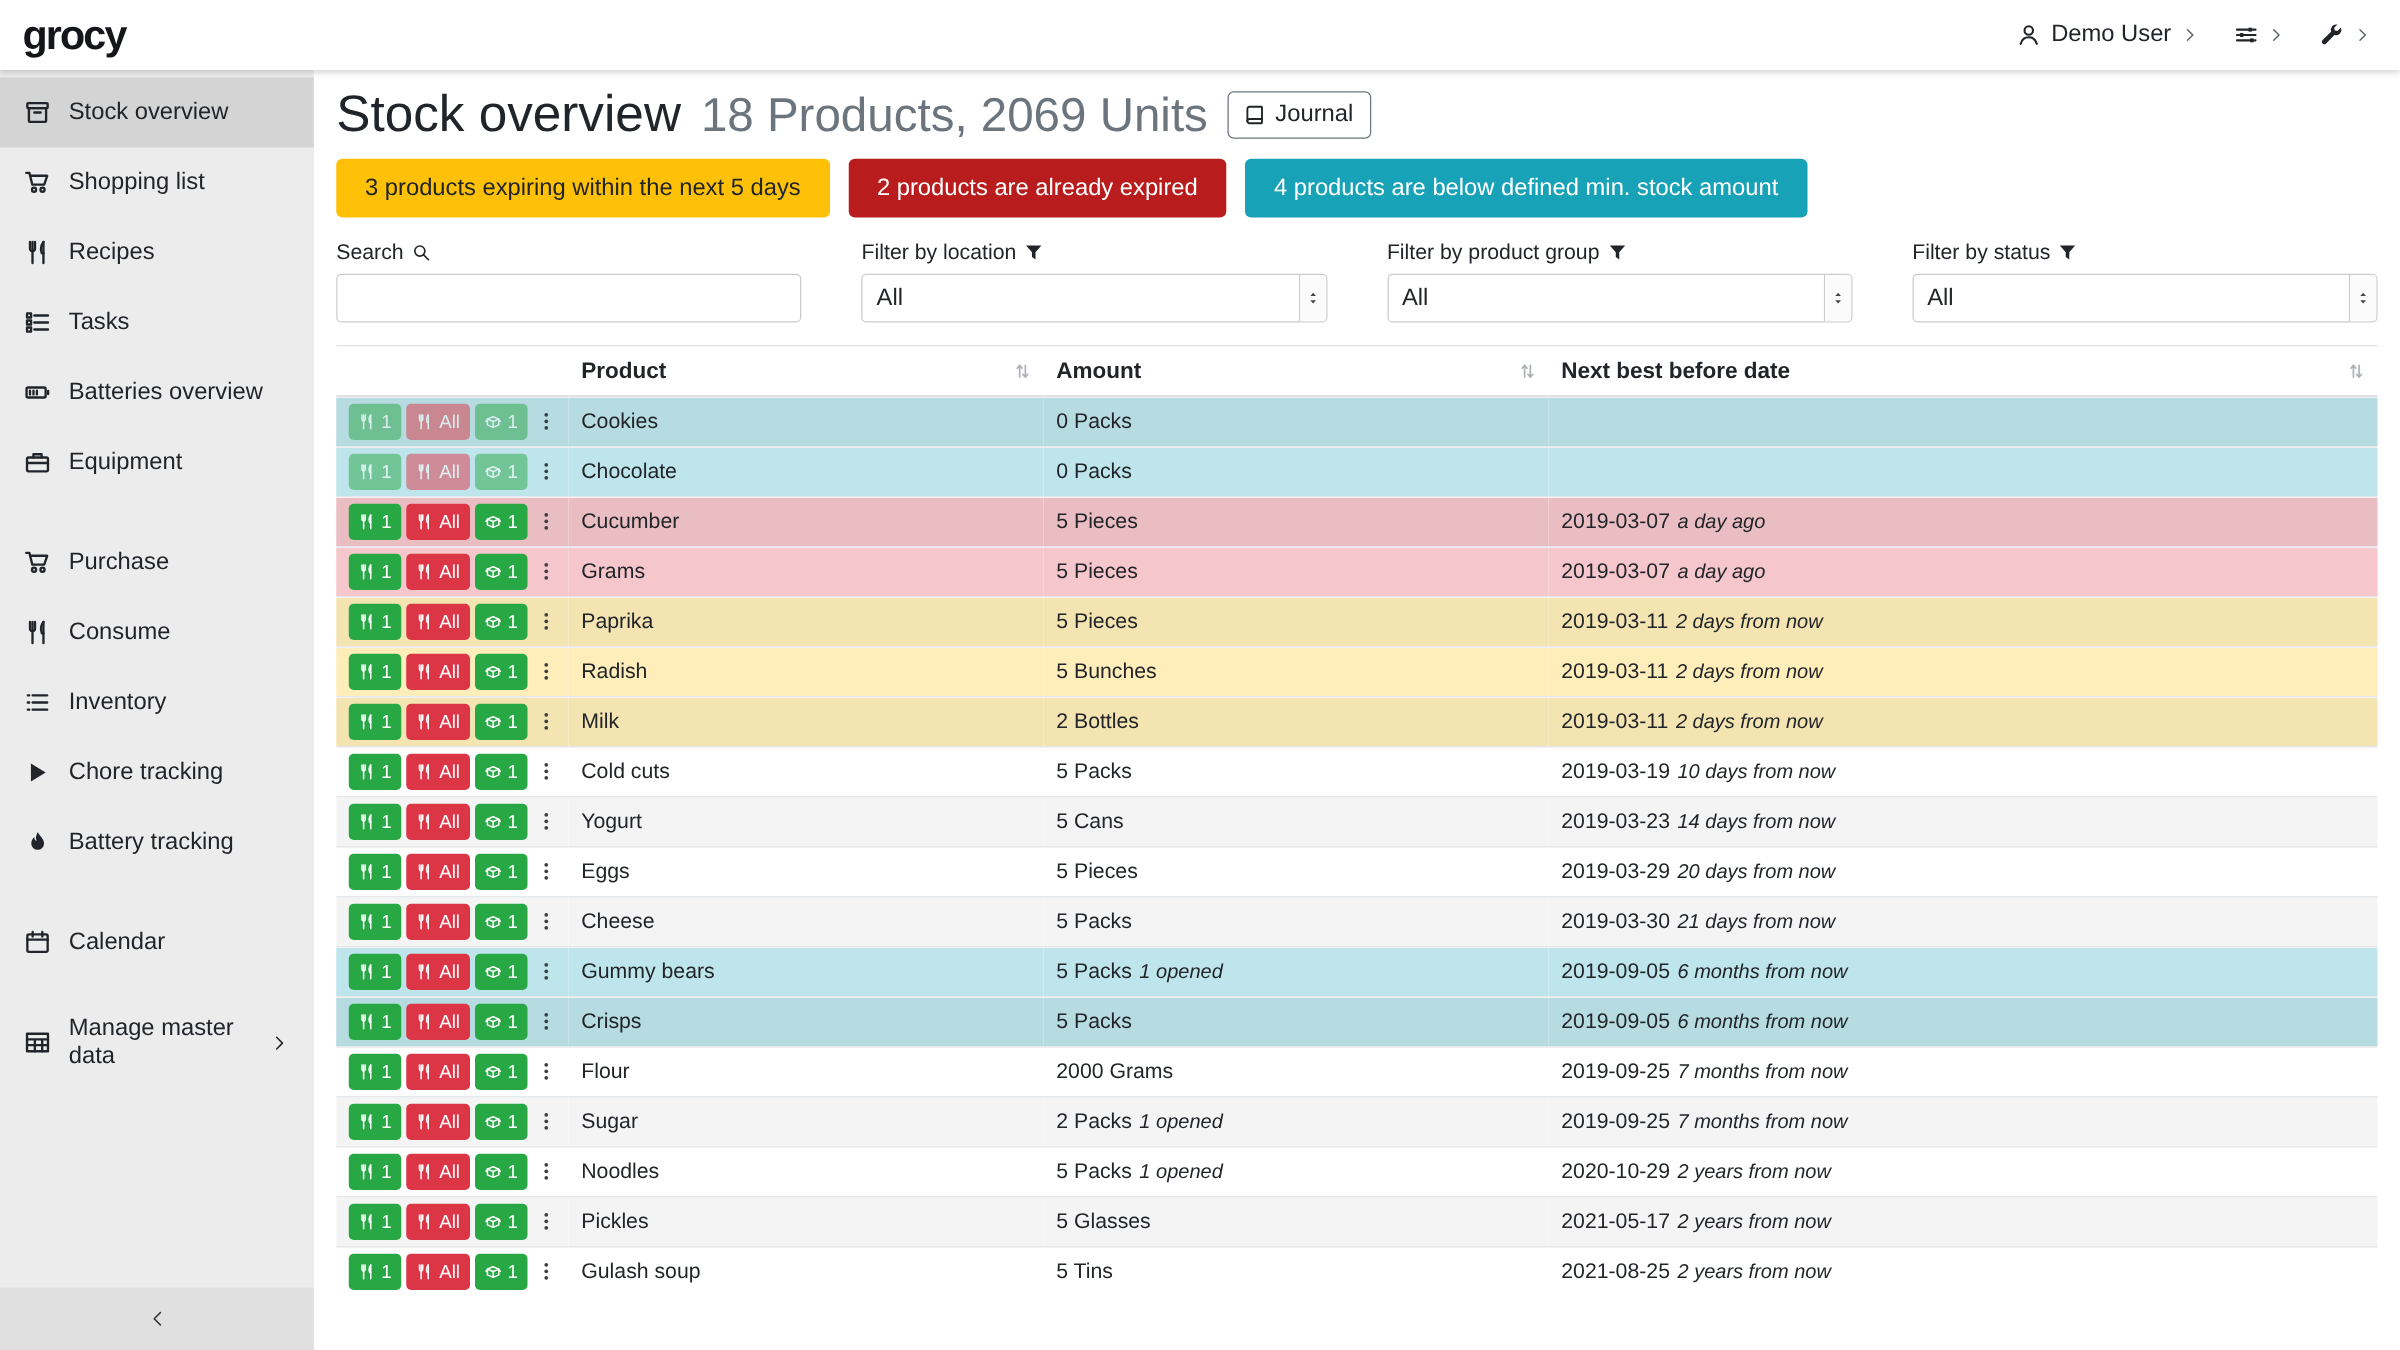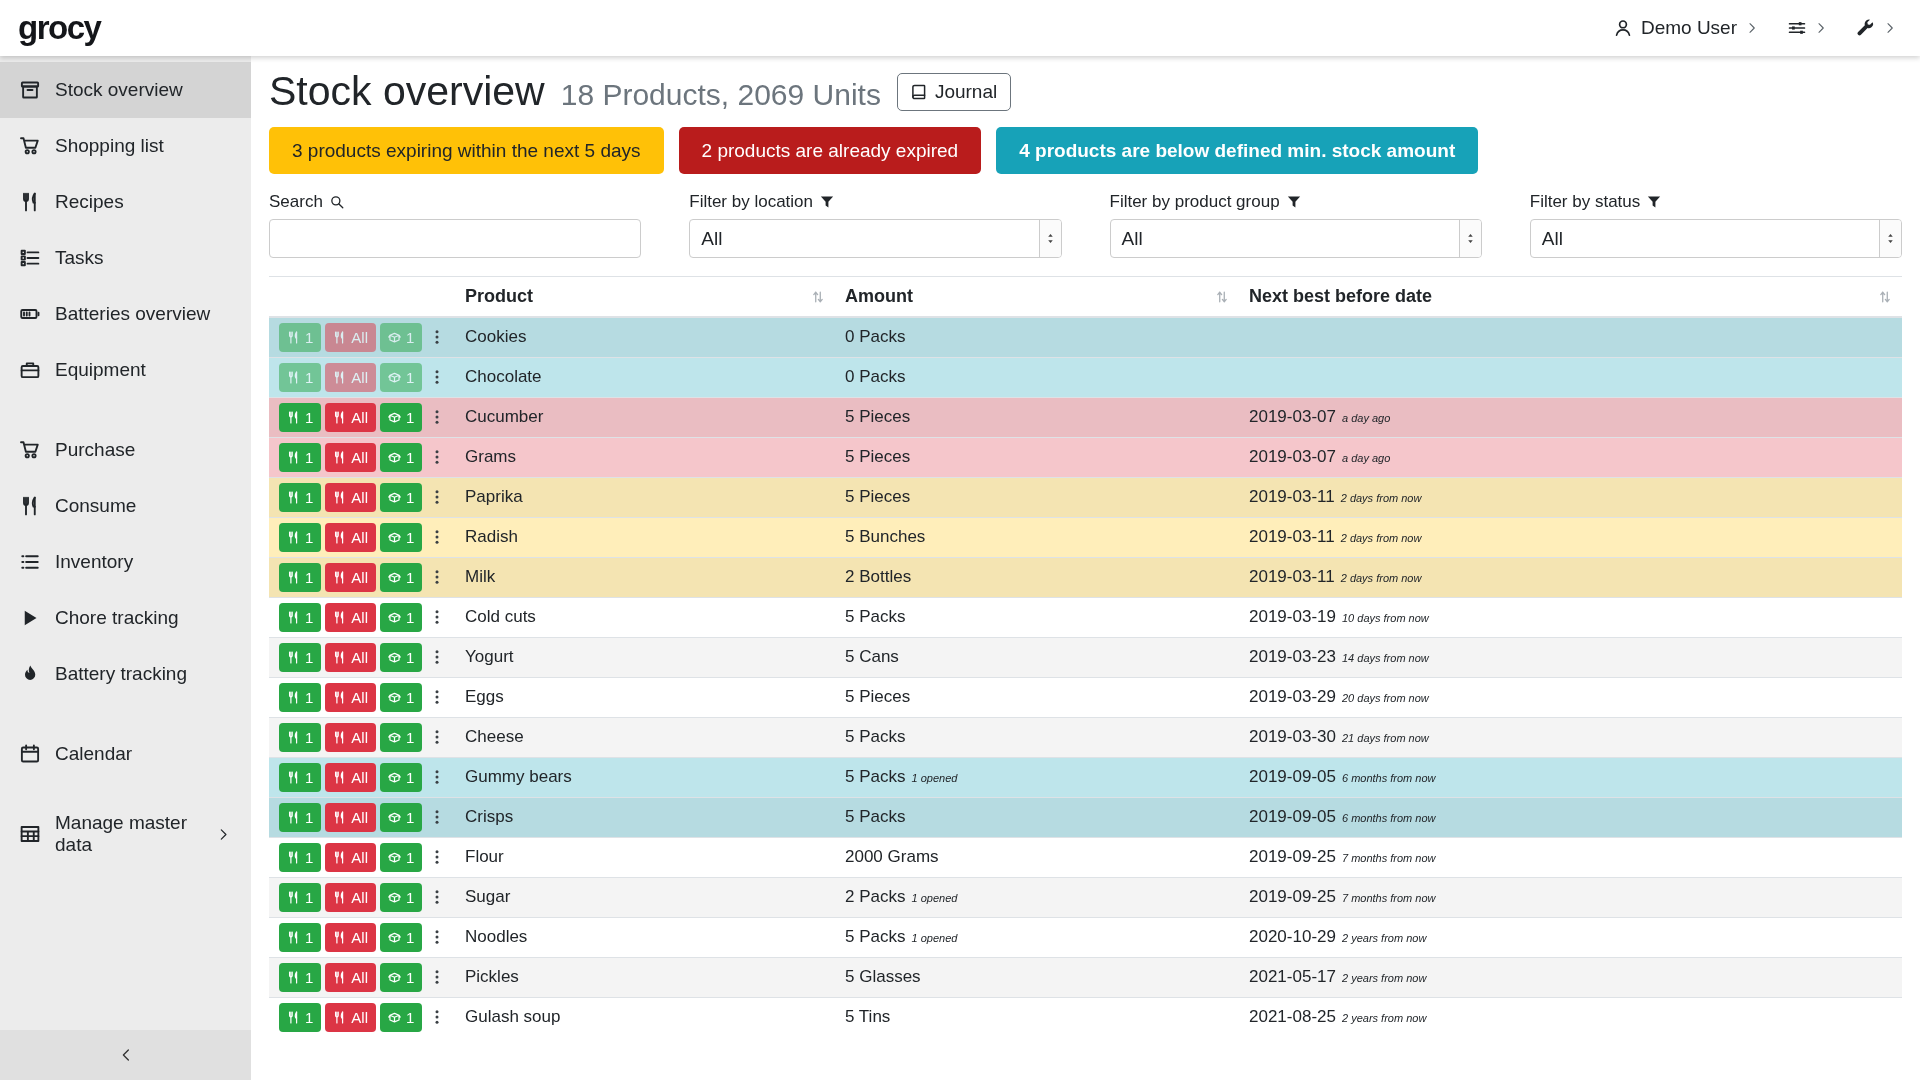--- a/index.html
+++ b/index.html
@@ -26,21 +26,21 @@
   .sb-item { display: flex; align-items: center; gap: 13px; height: 56px; padding: 0 16px 0 18px; font-size: 19px; cursor: pointer; color: #212529; }
   .sb-item.active { background: #d4d4d4; }
   .sb-item .icon { width: 24px; justify-content: center; color: #212529; flex-shrink: 0; }
   .sb-gap { height: 24px; }
   .chev-end { margin-left: auto; color: #3f4448; }
   .sb-footer { margin-top: auto; height: 50px; background: #e0e0e0; display: flex; align-items: center; justify-content: center; cursor: pointer; color: #333; }
   .main { flex: 1; padding: 12px 18px 0; overflow: hidden; }
   
   .title-row { display: flex; align-items: baseline; gap: 16px; }
   h1 { margin: 0; font-size: 41px; font-weight: 500; }
-  .subtitle { font-size: 30px; color: #6c757d; }
+  .subtitle { font-size: 38px; color: #6c757d; }
   .journal-btn { align-self: center; display: inline-flex; align-items: center; gap: 8px; border: 1px solid #6c757d; background: #fff; color: #212529; border-radius: 5px; font-size: 19px; padding: 7px 13px; cursor: pointer; font-family: inherit; }
   
   .alerts { display: flex; gap: 15px; margin-top: 12px; }
   .alert-btn { border: none; border-radius: 5px; height: 47px; padding: 0 23px; font-size: 19px; cursor: pointer; font-family: inherit; }
   
   .filters { display: flex; gap: 48px; margin-top: 18px; }
   .filter-col { flex: 1; min-width: 0; }
   .filter-label { display: flex; align-items: center; gap: 7px; font-size: 17px; margin-bottom: 7px; }
   .text-input { width: 100%; height: 39px; border: 1px solid #ccc; border-radius: 4px; font-size: 18px; padding: 0 10px; font-family: inherit; }
   .select { height: 39px; border: 1px solid #ccc; border-radius: 4px; background: #fff; display: flex; align-items: center; padding-left: 11px; font-size: 19px; cursor: pointer; }
@@ -51,21 +51,21 @@
   .col-actions { width: 186px; } .col-product { width: 380px; } .col-amount { width: 404px; }
   .stock-table th { border-top: 1px solid #dee2e6; border-bottom: 2px solid #dee2e6; padding: 9px 10px; font-size: 18px; text-align: left; }
   .th-flex { display: flex; align-items: center; justify-content: space-between; }
   .sort { color: #aab0b6; cursor: pointer; }
   .stock-table td { border-top: 1px solid #dee2e6; height: 40px; padding: 0 10px; font-size: 17px; vertical-align: middle; background-color: var(--row-bg, #fff); white-space: nowrap; overflow: hidden; }
   tr.odd td { background-image: linear-gradient(rgba(0,0,0,.045), rgba(0,0,0,.045)); }
   .cell-actions { padding: 0 4px 0 6px; }
   .act-btn { display: inline-flex; align-items: center; gap: 5px; height: 29px; padding: 0 8px; border: none; border-radius: 4px; color: #fff; font-size: 15px; margin-right: 4px; cursor: pointer; vertical-align: middle; font-family: inherit; }
   tr.disabled .act-btn { opacity: .5; }
   .kebab { display: inline-flex; vertical-align: middle; color: #3a3f44; cursor: pointer; margin-left: 3px; }
-  .note { font-size: 11px; font-style: italic; margin-left: 6px; }
+  .note { font-size: 16px; font-style: italic; margin-left: 6px; }
   
   .icon { display: inline-flex; align-items: center; }
   .icon svg { width: 18px; height: 18px; display: block; }
   .icon-12 svg { width: 12px; height: 12px; }
   .icon-13 svg { width: 13px; height: 13px; }
   .icon-14 svg { width: 14px; height: 14px; }
   .icon-16 svg { width: 16px; height: 16px; }
   .icon-20 svg { width: 20px; height: 20px; }
 </style>
 </head>
@@ -277,21 +277,21 @@
               <path d="M1.9 12.9a1.7 1.7 0 0 1 1.7-1.7h10"></path>
             </svg>
           </span>
         <span>Journal</span>
       </button>
     </div>
 
     <div class="alerts">
       <button class="alert-btn" style="background: rgb(255, 193, 7); color: rgb(33, 37, 41); text-align: right;">3 products expiring within the next 5 days</button>
       <button class="alert-btn" style="background: #b91c1c; color: rgb(255, 255, 255);">2 products are already expired</button>
-      <button class="alert-btn" style="background: rgb(23, 162, 184); color: rgb(255, 255, 255); font-weight: bold;">4 products are below defined min. stock amount</button>
+      <button class="alert-btn" style="background: rgb(23, 162, 184); color: rgb(255, 255, 255);">4 products are below defined min. stock amount</button>
     </div>
 
     <div class="filters">
       <div class="filter-col">
         <div class="filter-label">
           <span>Search</span>
           <span class="icon icon-14">
               <svg viewBox="0 0 16 16" fill="none" stroke="currentColor" stroke-width="1.5" stroke-linecap="round" stroke-linejoin="round">
                 <circle cx="6.7" cy="6.7" r="4.6"></circle>
                 <path d="M10.2 10.2l4.4 4.4"></path>

